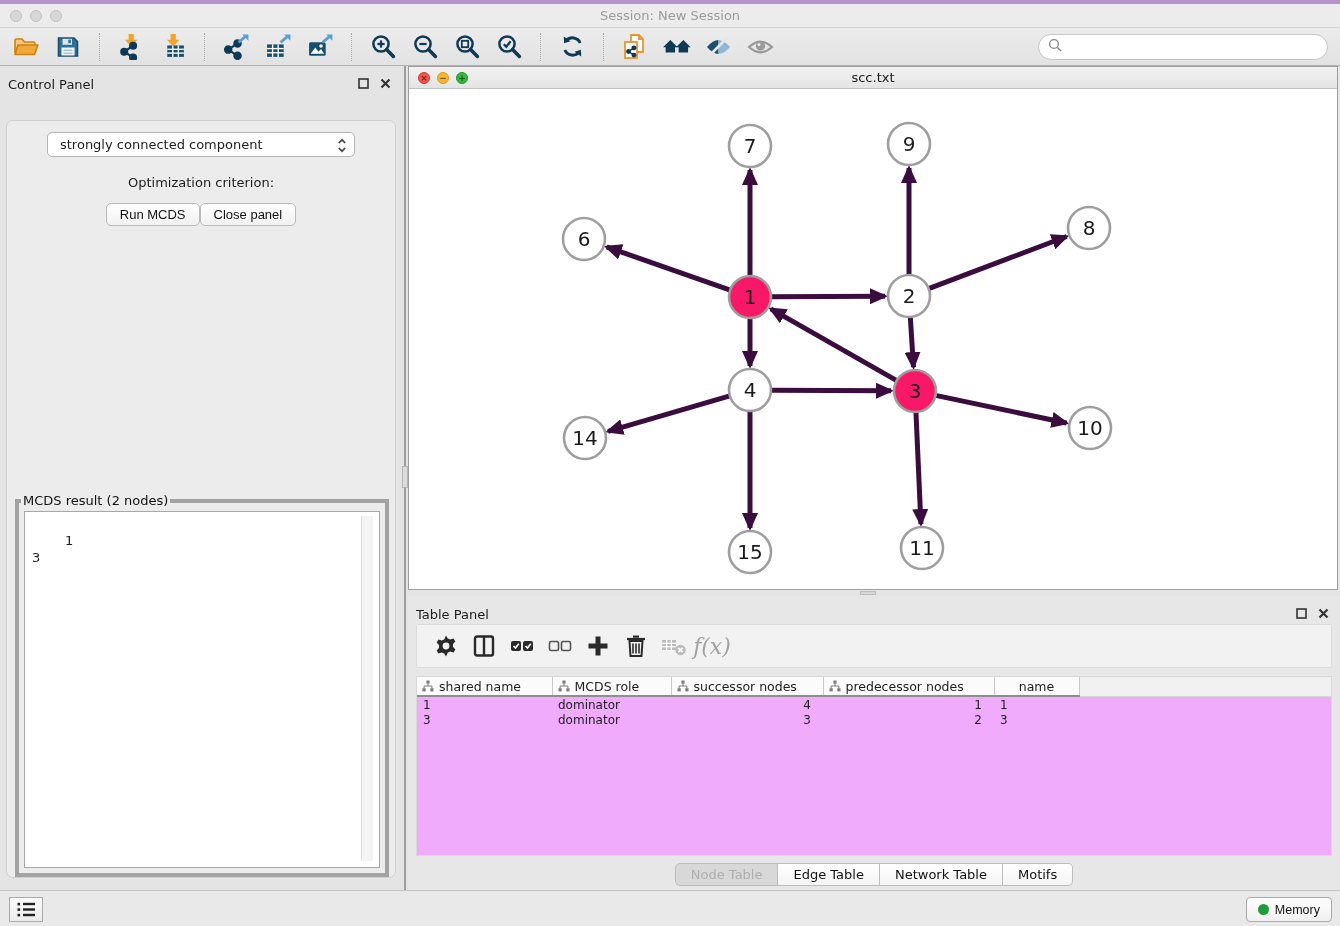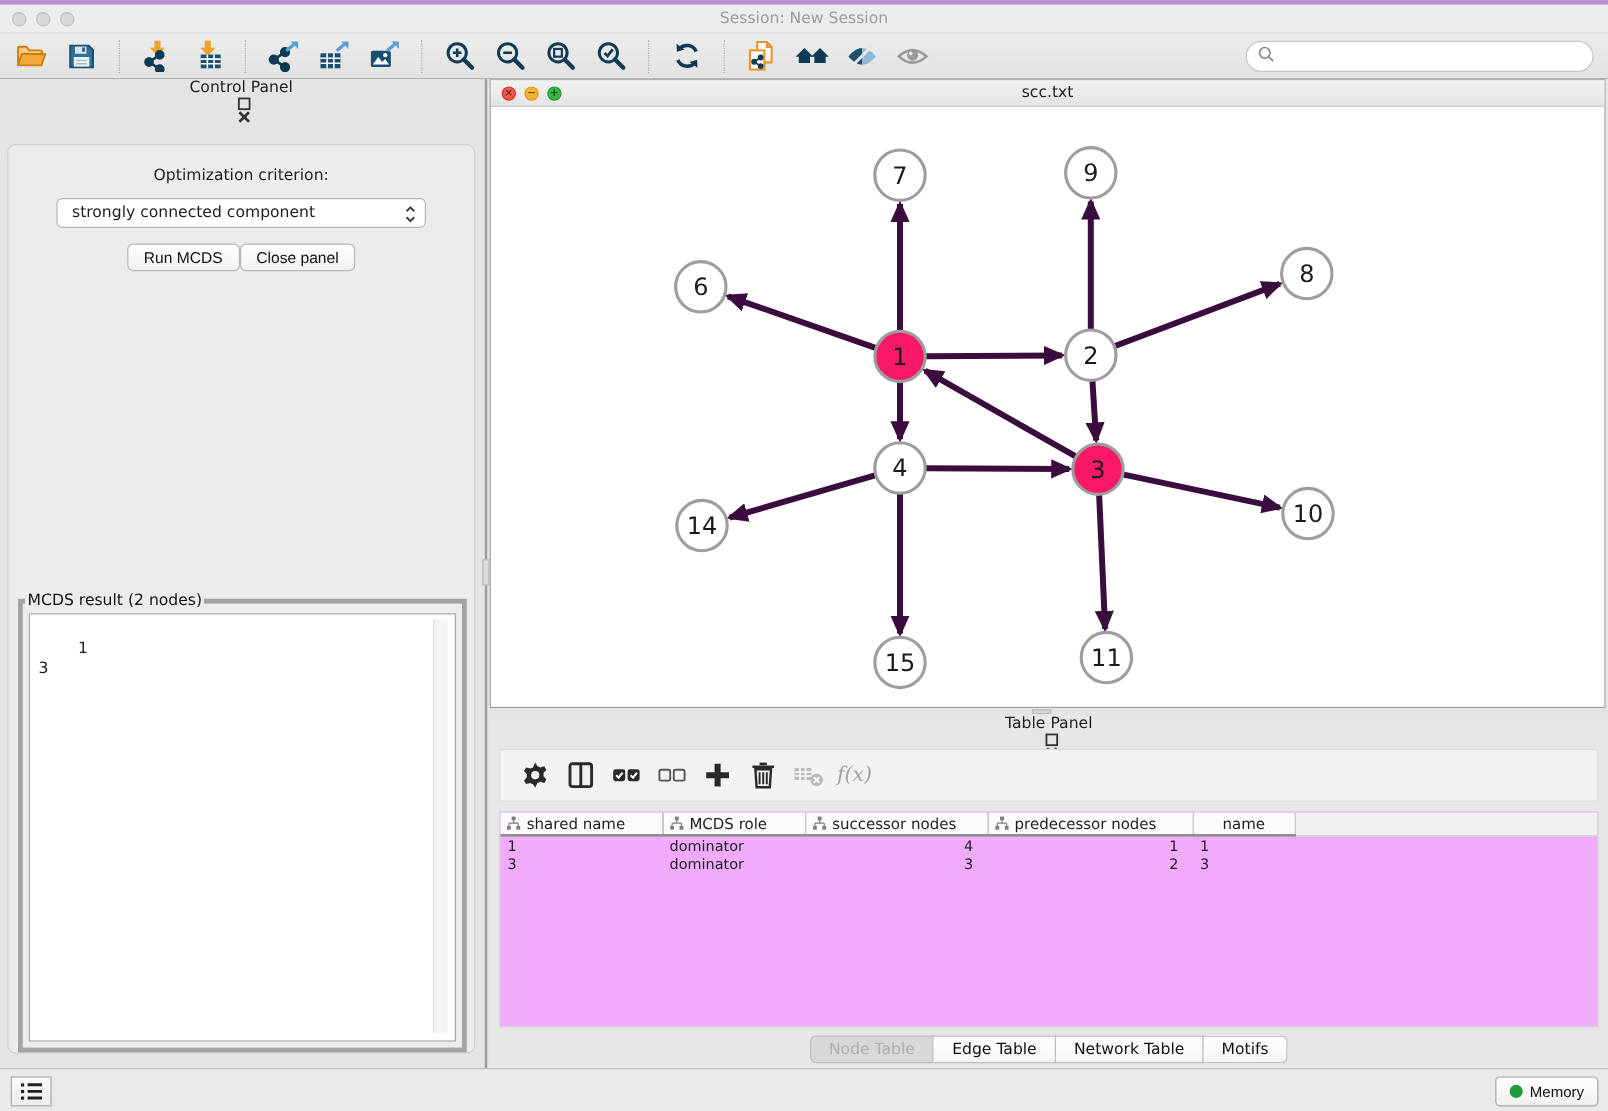--- a/index.html
+++ b/index.html
@@ -15,21 +15,21 @@
 
   #toolbar { position:absolute; left:0; top:28px; width:1340px; height:38px; background:linear-gradient(#ececec,#e2e2e2); border-bottom:1px solid #b3b3b3; display:flex; align-items:center; padding-left:5px; }
   .icon-btn { width:34px; height:34px; border:none; background:transparent; display:flex; align-items:center; justify-content:center; margin:0 4px; cursor:default; }
   .icon-btn svg { display:block; }
   .tsep { width:0; height:28px; border-left:1px dotted #adadad; margin:0 10px; }
   #search-box { margin-left:auto; margin-right:12px; width:290px; height:26px; background:#fff; border:1px solid #c6c6c6; border-radius:13px; display:flex; align-items:center; padding-left:9px; }
   #search-box input { border:none; outline:none; flex:1; font-size:13px; background:transparent; margin-left:5px; }
 
   
   #control-panel { position:absolute; left:0; top:66px; width:402px; height:824px; background:#e4e4e4; }
-  .panel-head { height:26px; display:flex; align-items:center; padding:0 8px;flex-direction:column; }
+  .panel-head { height:26px; display:flex; align-items:flex-end; padding:0 8px; }
   .panel-head .ptitle { font-size:13px; color:#1d1d1d; }
   .panel-head .spacer { flex:1; }
   .mini-btn { width:18px; height:18px; border:none; background:transparent; display:flex; align-items:center; justify-content:center; margin-left:4px; }
 
   .seg-tabs { display:flex; justify-content:center; margin-top:5px; position:relative; z-index:2; }
   .seg { padding:3px 15px; font-size:13px; background:linear-gradient(#ffffff,#f4f4f4); border:1px solid #bdbdbd; border-left:none; color:#111; }
   .seg:first-child { border-left:1px solid #bdbdbd; border-radius:5px 0 0 5px; }
   .seg:last-child { border-radius:0 5px 5px 0; }
   .seg.active { background:#d8d8d8; color:#aeaeae; }
 
@@ -60,21 +60,21 @@
   .mac.red { background:#f4574c; border:1px solid #d8322a; }
   .mac.yellow { background:#f6b52e; border:1px solid #dd9a18; }
   .mac.green { background:#35b83f; border:1px solid #1f9a2c; }
   #net-titlebar .wtitle { position:absolute; left:0; right:0; text-align:center; font-size:13px; color:#1c1c1c; }
   #graph-svg { display:block; }
 
   
   #table-panel { position:absolute; left:408px; top:596px; width:932px; height:294px; background:#e7e7e7; }
   #tp-toolbar { position:absolute; left:8px; top:28px; right:8px; height:44px; background:#f2f2f2; border:1px solid #dcdcdc; border-radius:2px; display:flex; align-items:center; padding-left:10px; }
   #tp-toolbar .icon-btn { margin:0 2px; }
-  .fx-label { font-family:"DejaVu Serif","Liberation Serif",serif; font-style:italic; color:#9d9d9d; font-size:17px; }
+  .fx-label { font-family:"DejaVu Serif","Liberation Serif",serif; font-style:italic; color:#9d9d9d; font-size:22px; }
 
   #tp-table { position:absolute; left:8px; top:80px; right:8px; height:180px; background:#f0abfc; border:1px solid #d8d8d8; overflow:hidden; }
   table { border-collapse:collapse; table-layout:fixed; width:100%; }
   th { font-size:12.5px; font-weight:normal; background:#fbfbfb; border-right:1px solid #c9c9c9; border-bottom:2px solid #8e8e8e; height:19px; padding:0 5px; text-align:left; white-space:nowrap; overflow:hidden; }
   th .hflex { display:flex; align-items:center; gap:5px; justify-content:flex-start; }
   th.center .hflex { justify-content:center; }
   th.filler { background:#f1f1f1; border-bottom:1px solid #d5d5d5; border-right:none; }
   td { font-size:12px; height:16px; padding:0 6px; white-space:nowrap; overflow:hidden; }
   td.r { text-align:right; padding-right:12px; }
 
@@ -285,30 +285,30 @@
           <rect x="1" y="1" width="9" height="9" fill="none" stroke="#333" stroke-width="1.6"></rect>
         </svg>
       </button>
     <button class="mini-btn">
         <svg width="11" height="11" viewBox="0 0 11 11">
           <path d="M1.5 1.5 L9.5 9.5 M9.5 1.5 L1.5 9.5" stroke="#333" stroke-width="2.2"></path>
         </svg>
       </button>
   </div>
   <div id="cp-content">
-    <div id="opt-label">Optimization criterion:</div>
     <div id="opt-select">
       <span>strongly connected component</span>
       <span class="stepper">
         <svg width="10" height="17" viewBox="0 0 10 17">
             <path d="M1.8 6 L5 2.8 L8.2 6" fill="none" stroke="#444" stroke-width="1.7"></path>
             <path d="M1.8 11 L5 14.2 L8.2 11" fill="none" stroke="#444" stroke-width="1.7"></path>
           </svg>
       </span>
     </div>
+    <div id="opt-label">Optimization criterion:</div>
     <div class="btn-row">
       <button class="push-btn">Run MCDS</button>
       <button class="push-btn">Close panel</button>
     </div>
     <fieldset id="result-fieldset">
       <legend>MCDS result (2 nodes)</legend>
       <div id="result-area">
         <span id="result-text">1
 3</span>
         <div id="result-scroll"></div>

